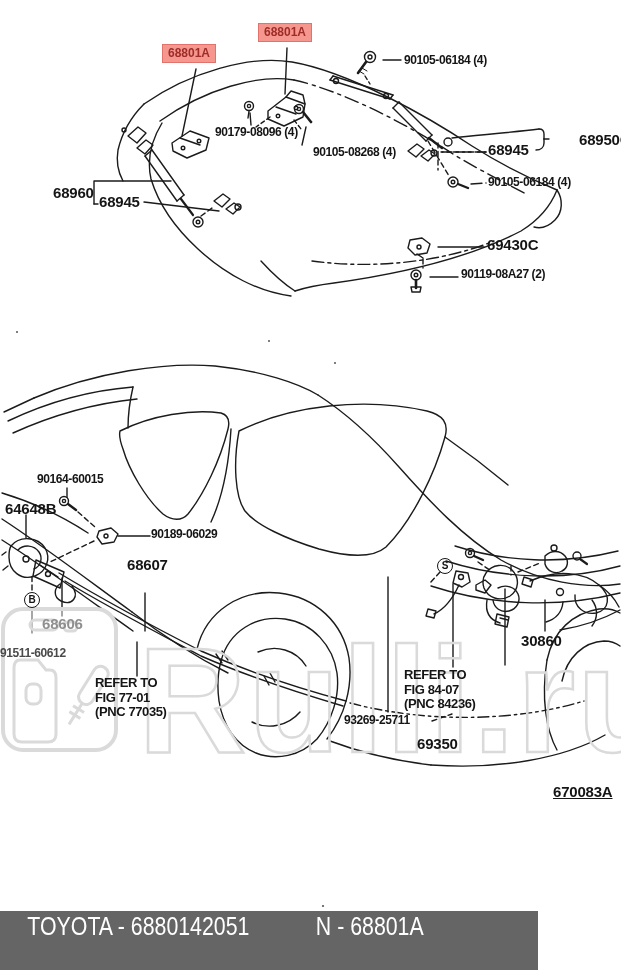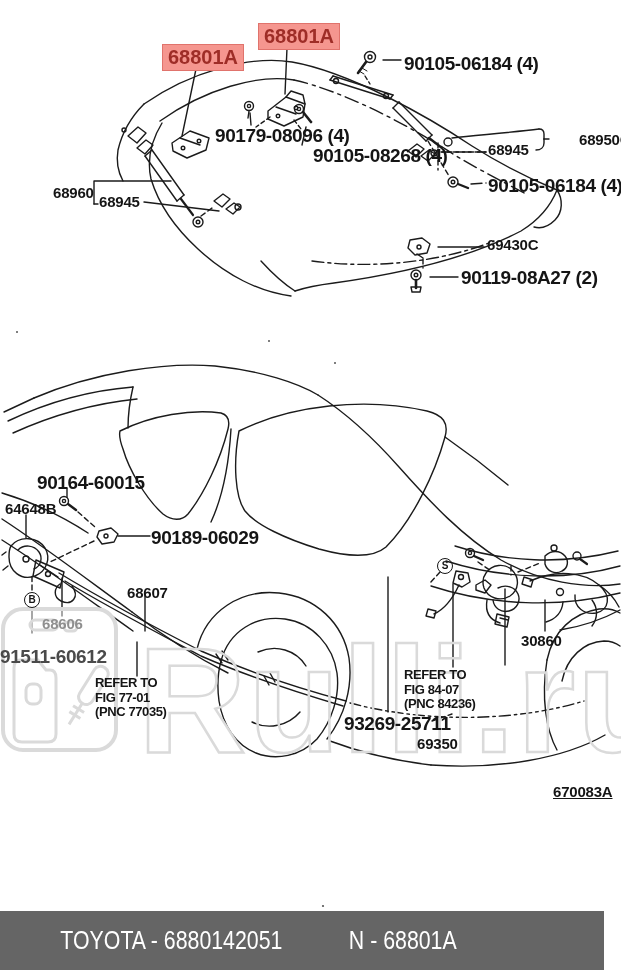--- a/index.html
+++ b/index.html
@@ -6,35 +6,35 @@
     --highlight-bg:#f5968f; --highlight-border:#e0736c; --highlight-text:#9e2d27;
     --line:#1b1b1b; --footer-bg:#656565; --footer-text:#ffffff; --watermark:#dadada;
   }
   html,body{margin:0;padding:0;background:#fff;}
   .page{position:relative;width:621px;height:970px;background:#fff;overflow:hidden;
         font-family:"Liberation Sans",sans-serif;}
   svg{display:block;}
   #art{position:absolute;left:0;top:0;z-index:1;}
   #wm{position:absolute;left:0;top:560px;z-index:2;pointer-events:none;}
   .labels{position:absolute;inset:0;z-index:3;}
-  .lbl{position:absolute;font-weight:bold;font-size:19px;letter-spacing:-0.4px;
+  .lbl{position:absolute;font-weight:bold;font-size:12px;letter-spacing:-0.4px;
        color:#151515;white-space:nowrap;line-height:1;}
   .lbl-lg{font-size:15px;letter-spacing:-0.2px;}
   .dim1{color:#8f8f8f;}
   .dim2{color:#4a4a4a;}
   .note{position:absolute;font-weight:bold;font-size:13px;letter-spacing:-0.4px;
         color:#151515;line-height:14.5px;white-space:nowrap;}
-  .hl{position:absolute;font-weight:bold;font-size:20px;letter-spacing:0;
+  .hl{position:absolute;font-weight:bold;font-size:12px;letter-spacing:0;
       color:var(--highlight-text);background:var(--highlight-bg);
       border:1px solid var(--highlight-border);padding:2px 5px 3px 5px;line-height:1;}
   .callout{position:absolute;width:14px;height:14px;border:1.6px solid #151515;
            border-radius:50%;font-weight:bold;font-size:10px;line-height:14px;
            text-align:center;color:#151515;background:transparent;}
-  .footer{position:absolute;left:0;top:911px;width:604px;height:59px;
-          background:var(--footer-bg);z-index:4;display:flex;align-items:center;
+  .footer{position:absolute;left:0;top:911px;width:538px;height:59px;
+          background:var(--footer-bg);z-index:4;display:flex;align-items:flex-start;
           justify-content:center;gap:30px;padding-right:100px;box-sizing:border-box;}
   .footer span{color:var(--footer-text);font-size:26px;font-weight:400;
                transform:scaleX(0.82);white-space:nowrap;}
 </style>
 </head>
 <body>
 
 <div class="page">
 
   <svg id="art" width="621" height="911" viewBox="0 0 621 911">
@@ -304,21 +304,21 @@
     <div class="lbl lbl-lg" style="left:488px;top:142px;">68945</div>
     <div class="lbl" style="left:488px;top:176px;">90105-06184 (4)</div>
     <div class="lbl lbl-lg" style="left:34px;top:185px;margin-left:19px;">68960</div>
     <div class="lbl lbl-lg" style="left:99px;top:194px;">68945</div>
     <div class="lbl lbl-lg" style="left:487px;top:237px;">69430C</div>
     <div class="lbl" style="left:461px;top:268px;">90119-08A27 (2)</div>
 
     <div class="lbl" style="left:37px;top:473px;">90164-60015</div>
     <div class="lbl lbl-lg" style="left:5px;top:501px;">64648B</div>
     <div class="lbl" style="left:151px;top:528px;">90189-06029</div>
-    <div class="lbl lbl-lg" style="left:127px;top:585px;text-align:center;">68607</div>
+    <div class="lbl lbl-lg" style="left:127px;top:557px;text-align:center;">68607</div>
     <div class="lbl lbl-lg dim1" style="left:42px;top:616px;">68606</div>
     <div class="lbl dim2" style="left:0px;top:647px;">91511-60612</div>
     <div class="lbl lbl-lg" style="left:521px;top:633px;">30860</div>
     <div class="lbl" style="left:344px;top:714px;">93269-25711</div>
     <div class="lbl lbl-lg" style="left:417px;top:736px;">69350</div>
 
     <div class="note" style="left:95px;top:676px;">
       <div>REFER TO</div>
       <div>FIG 77-01</div>
       <div>(PNC 77035)</div>

